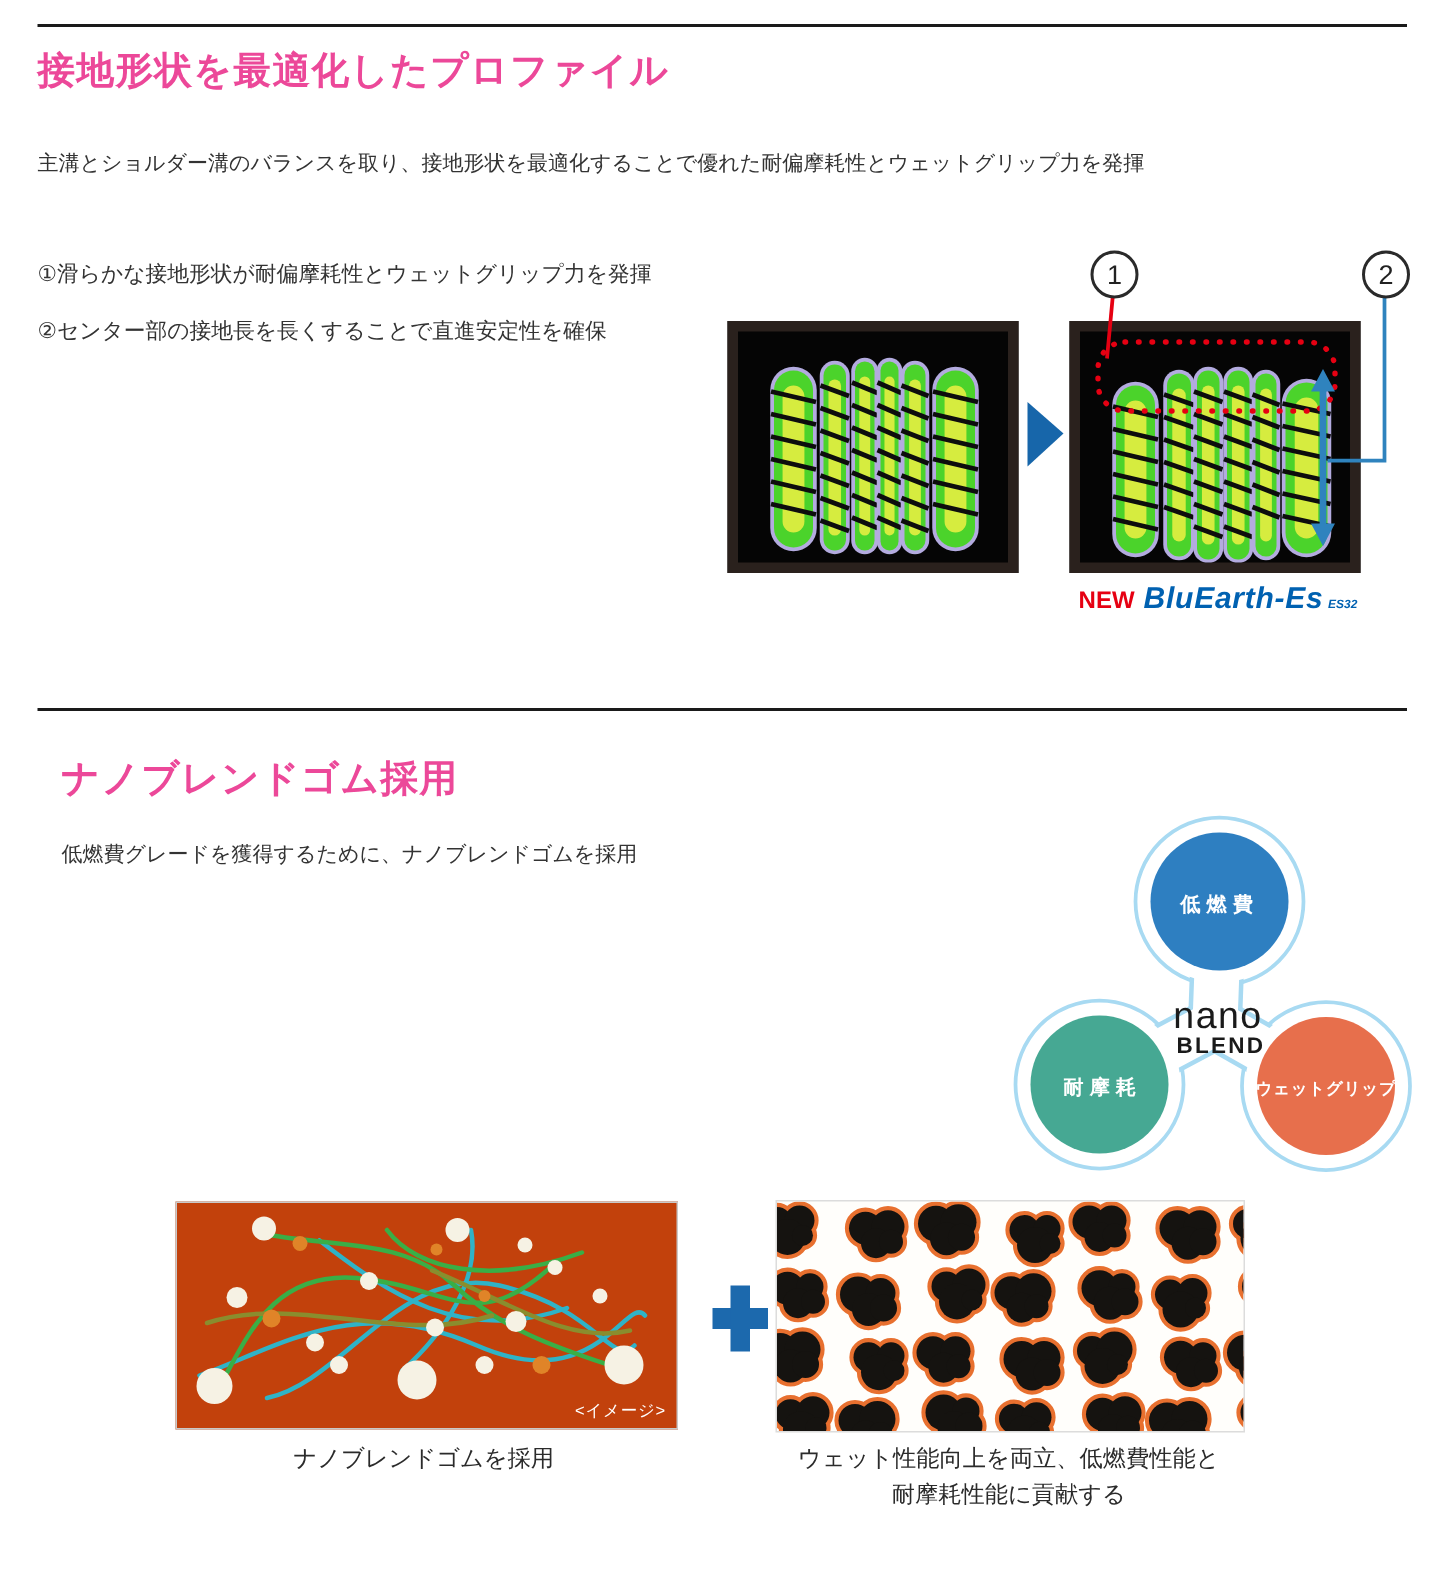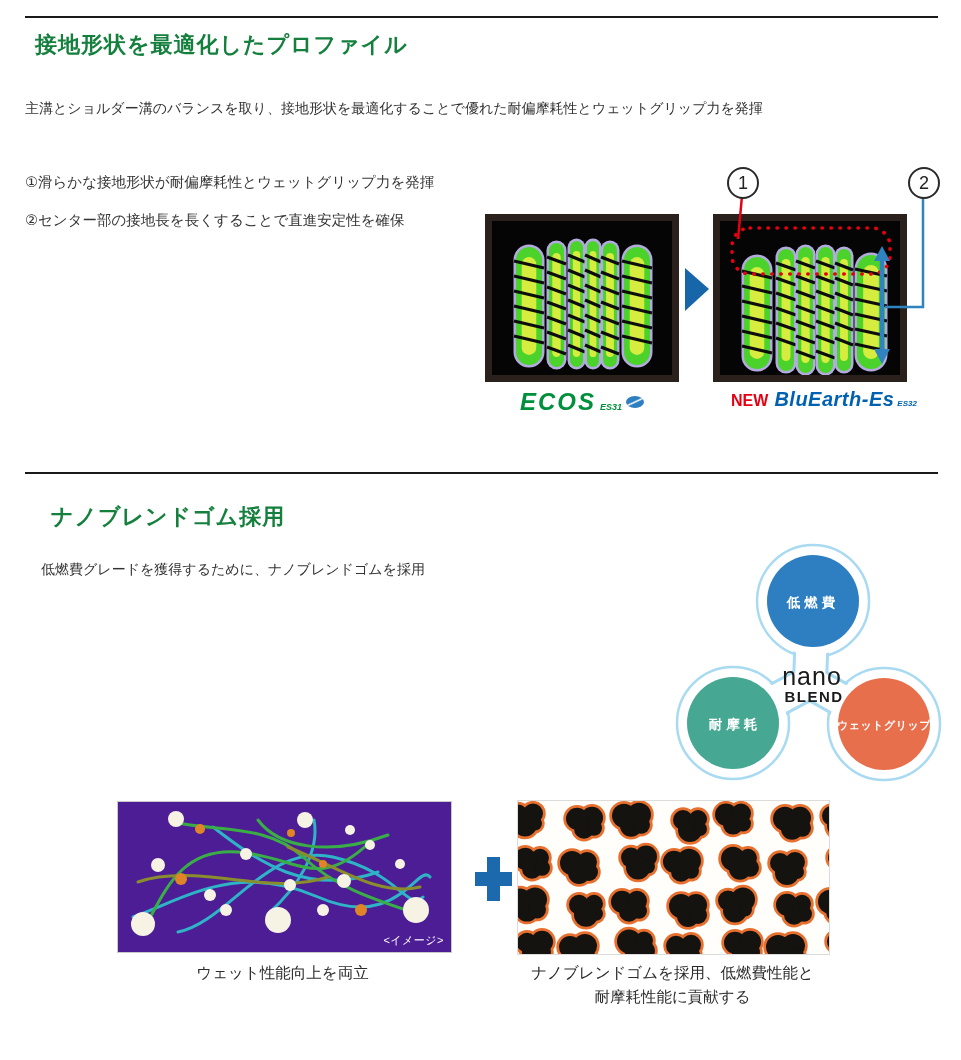--- a/index.html
+++ b/index.html
@@ -3,49 +3,49 @@
 <meta charset="utf-8">
 <style>
   html,body{margin:0;padding:0;}
   body{
     width:961px;height:1060px;position:relative;background:#ffffff;
     font-family:"Liberation Sans","DejaVu Sans",sans-serif;color:#333;
     overflow:hidden;
   }
   .abs{position:absolute;}
   .rule{position:absolute;left:25px;width:913px;height:2px;background:#1a1a1a;}
-  .sec-title{position:absolute;left:35px;font-size:22px;font-weight:bold;color:#15803d;letter-spacing:1px;}
+  .sec-title{position:absolute;left:25px;font-size:25px;font-weight:bold;color:#ec4899;letter-spacing:1px;}
   .body-text{position:absolute;left:25px;font-size:14px;line-height:25px;color:#333;}
   .point-text{position:absolute;left:25px;font-size:14.5px;color:#333;}
 
   
   #fig1{position:absolute;left:485px;top:165px;width:476px;height:252px;}
   .tire-img{position:absolute;width:180px;height:154px;background:#050505;border:7px solid #2a211d;}
   #tire-left{left:0;top:49px;}
   #tire-right{left:228px;top:49px;}
   #fig1-arrow{position:absolute;left:200px;top:103px;width:0;height:0;
     border-top:21px solid transparent;border-bottom:22px solid transparent;border-left:24px solid #1766aa;}
   .callout{position:absolute;top:2px;width:28px;height:28px;border:2px solid #2a2a2a;border-radius:50%;
     background:#fff;color:#222;font-size:18px;line-height:28px;text-align:center;font-weight:normal;z-index:5;}
   #callout-1{left:242px;}
   #callout-2{left:423px;}
   #fig1-annot{position:absolute;left:0;top:0;z-index:4;}
   .logo-row{position:absolute;top:223px;text-align:center;white-space:nowrap;}
   #logo-ecos{left:0;width:194px;}
-  #logo-bluearth{left:234px;width:210px;}
+  #logo-bluearth{left:222px;width:210px;}
   .ecos-name{color:#00903c;font-weight:bold;font-style:italic;font-size:24px;letter-spacing:2px;}
   .ecos-code{color:#00903c;font-weight:bold;font-style:italic;font-size:9px;margin-left:4px;}
   .eco-globe{display:inline-block;width:18px;height:12px;border-radius:50%;margin-left:4px;
     background:linear-gradient(155deg,#2e7fc1 42%,#ffffff 50%,#2e7fc1 58%);vertical-align:2px;}
   .new-label{color:#e60012;font-weight:bold;font-size:16px;margin-right:6px;}
   .bluearth-name{color:#0061b1;font-weight:bold;font-style:italic;font-size:20px;letter-spacing:0.5px;}
   .bluearth-code{color:#0061b1;font-weight:bold;font-style:italic;font-size:8px;margin-left:3px;}
 
   
-  #img-polymer{position:absolute;left:117px;top:801px;width:333px;height:150px;background:#4c1d95;border:1px solid #c9c9c9;}
+  #img-polymer{position:absolute;left:117px;top:801px;width:333px;height:150px;background:#c2410c;border:1px solid #c9c9c9;}
   #img-note{position:absolute;right:7px;bottom:4px;color:#fff;font-size:11px;letter-spacing:0.5px;}
   #img-silica{position:absolute;left:517px;top:800px;width:311px;height:153px;background:#fffefb;border:1px solid #dcdcdc;overflow:hidden;}
   #plus-icon{position:absolute;left:475px;top:857px;width:37px;height:44px;}
   #plus-icon .ph{position:absolute;left:0;top:15px;width:37px;height:14px;background:#1c69ad;}
   #plus-icon .pv{position:absolute;left:12px;top:0;width:13px;height:44px;background:#1c69ad;}
   .caption{position:absolute;top:961px;text-align:center;font-size:15.5px;line-height:24px;color:#2b2b2b;}
   #caption-left{left:100px;width:365px;}
   #caption-right{left:505px;width:335px;}
 
   svg text{font-family:"Liberation Sans","DejaVu Sans",sans-serif;}
@@ -195,23 +195,20 @@
 
   <svg id="fig1-annot" width="476" height="252" viewBox="0 0 476 252">
     <line x1="257" y1="31" x2="253" y2="74" stroke="#e60012" stroke-width="2.5"></line>
     <rect x="247" y="63" width="158" height="46" rx="18" fill="none" stroke="#e60012" stroke-width="3.6" stroke-dasharray="0.4 8.6" stroke-linecap="round"></rect>
     <polyline points="438,31 438,142 400,142" fill="none" stroke="#2f83be" stroke-width="2.5"></polyline>
     <line x1="397" y1="92" x2="397" y2="188" stroke="#2f83be" stroke-width="4.5"></line>
     <polygon points="389,96 405,96 397,81" fill="#2f83be"></polygon>
     <polygon points="389,184 405,184 397,199" fill="#2f83be"></polygon>
   </svg>
 
-  <div id="logo-ecos" class="logo-row">
-    <span class="ecos-name">ECOS</span><span class="ecos-code">ES31</span><span class="eco-globe"></span>
-  </div>
   <div id="logo-bluearth" class="logo-row">
     <span class="new-label">NEW</span><span class="bluearth-name">BluEarth-Es</span><span class="bluearth-code">ES32</span>
   </div>
 </div>
 
 <div class="rule" style="top:472px;"></div>
 <h2 class="sec-title" style="top:486px;margin:16px;">ナノブレンドゴム採用</h2>
 
 <div class="body-text" style="top:557px;margin-left:16px;">
   <div>低燃費グレードを獲得するために、ナノブレンドゴムを採用</div>
@@ -513,18 +510,18 @@
       <circle cx="326" cy="150.6" r="12" fill="#151310" stroke="#e8702f" stroke-width="5.5"></circle>
       <circle cx="336" cy="149.6" r="7" fill="#151310" stroke="#e8702f" stroke-width="5.5"></circle>
       <circle cx="319" cy="140.6" r="10" fill="#151310"></circle>
       <circle cx="334" cy="139.6" r="9" fill="#151310"></circle>
       <circle cx="326" cy="150.6" r="12" fill="#151310"></circle>
       <circle cx="336" cy="149.6" r="7" fill="#151310"></circle>
     </svg>
 </div>
 
 <div id="caption-left" class="caption">
-  <div>ウェット性能向上を両立</div>
+  <div>ナノブレンドゴムを採用</div>
 </div>
 <div id="caption-right" class="caption">
-  <div>ナノブレンドゴムを採用、低燃費性能と</div>
+  <div>ウェット性能向上を両立、低燃費性能と</div>
   <div>耐摩耗性能に貢献する</div>
 </div>
 
 </body></html>

